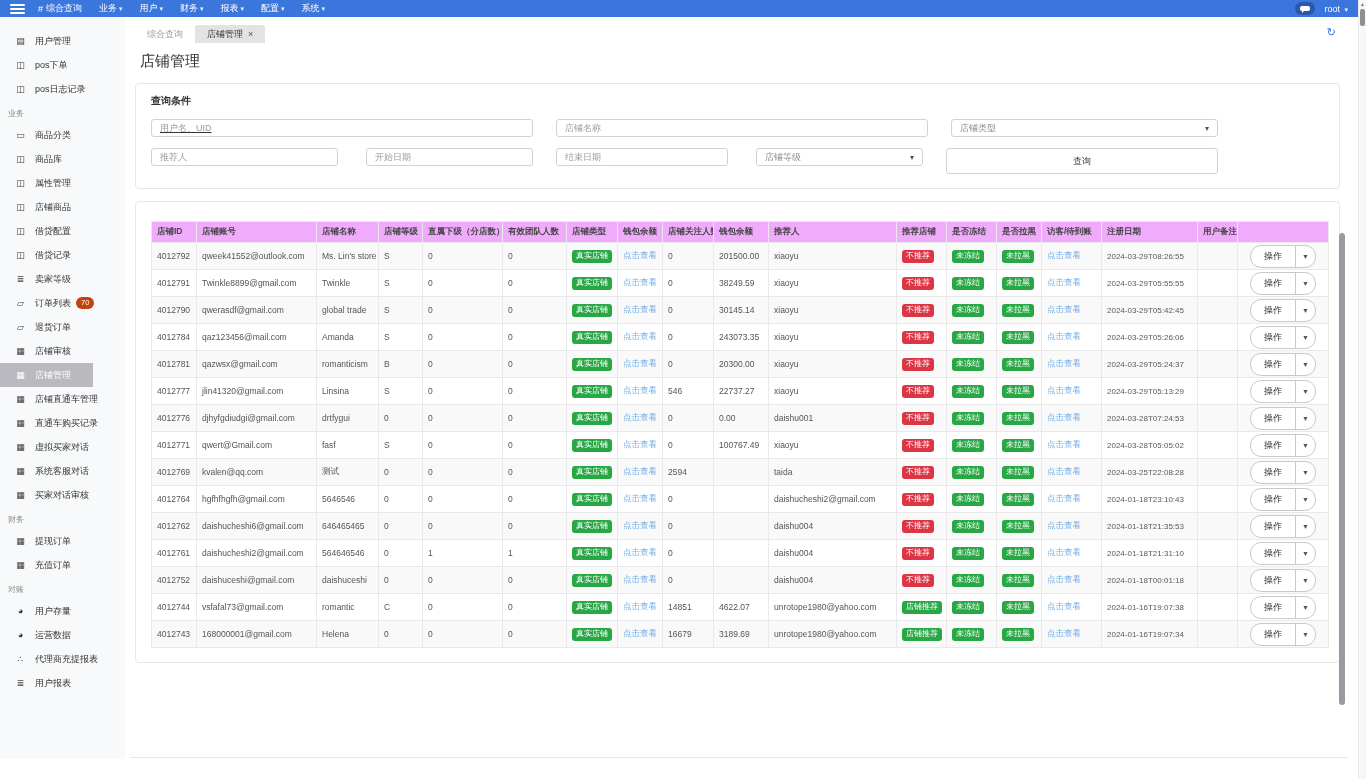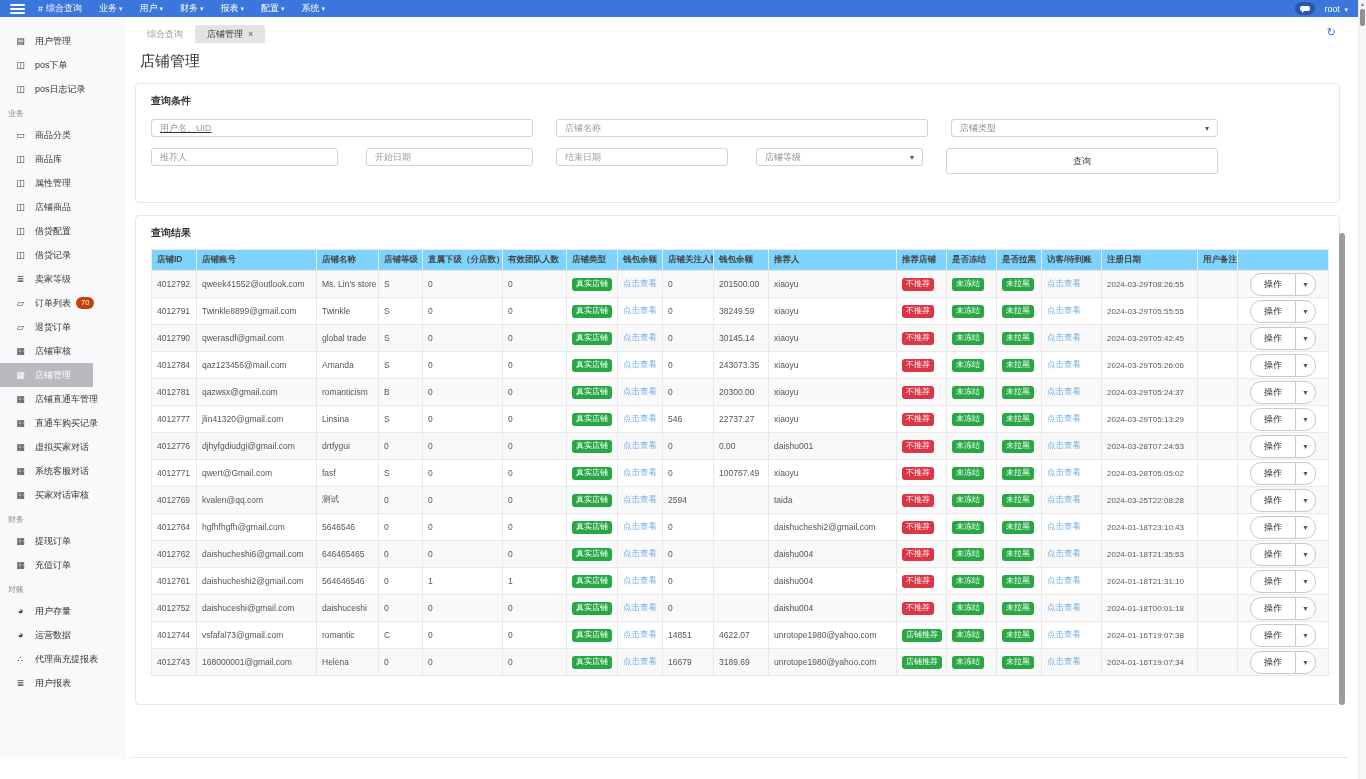--- a/index.html
+++ b/index.html
@@ -38,33 +38,33 @@
 
   
   .content { position:absolute; left:135px; top:25px; width:1205px; }
   .tabbar { position:relative; height:18px; display:flex; align-items:stretch; }
   .tab { font-size:9px; color:#9a9a9a; padding:0 12px; display:flex; align-items:center; gap:5px; cursor:pointer; }
   .tab.active { background:#e3e3e3; color:#333; border-radius:2px 2px 0 0; }
   .tab-close { font-size:9px; color:#555; cursor:pointer; }
   .tab-refresh { position:absolute; right:4px; top:1px; color:#3b76dc; font-size:11px; cursor:pointer; }
   .page-title { font-size:15px; color:#333; font-weight:400; margin:9px 0 0 5px; }
 
-  .panel { border:1px solid #e7e7e7; border-radius:4px; margin-top:12px; padding:10px 15px 28px; width:1205px; background:#fff; }
+  .panel { border:1px solid #e7e7e7; border-radius:4px; margin-top:12px; padding:10px 15px 14px; width:1205px; background:#fff; }
   .panel-title { font-size:10px; font-weight:bold; color:#333; }
   .form-row { display:flex; margin-top:11px; }
   .f-input { height:18px; border:1px solid #d2d2d2; border-radius:3px; font-size:9px; padding:0 8px; color:#333; outline:none; font-family:inherit; background:#fff; }
   .f-input::placeholder { color:#9a9a9a; }
   .select-box { height:18px; border:1px solid #d2d2d2; border-radius:3px; font-size:9px; color:#8a8a8a; display:flex; align-items:center; justify-content:space-between; padding:0 8px; cursor:pointer; background:#fff; }
   .select-caret { color:#555; font-size:8px; }
   .query-btn { height:26px; border:1px solid #d2d2d2; border-radius:3px; background:#fff; font-size:9px; color:#333; cursor:pointer; font-family:inherit; }
 
   
   table { border-collapse:collapse; table-layout:fixed; width:1177px; margin-top:9px; }
   th, td { border:1px solid #e9e9e9; padding:0 5px; text-align:left; white-space:nowrap; overflow:hidden; }
-  th { font-size:8.5px; font-weight:bold; color:#444; height:21px; background:#7dd3fc; }
+  th { font-size:8.5px; font-weight:bold; color:#444; height:21px; background:#f0abfc; }
   td { font-size:8.5px; color:#555; height:27px; }
   tbody tr:nth-child(odd) { background:#f9f9f9; }
   .badge { display:inline-block; padding:2.5px 4px; border-radius:3px; color:#fff; font-size:8px; line-height:1; }
   .badge.green { background:#28a745; }
   .badge.red { background:#dc3545; }
   .tlink { color:#74aee6; cursor:pointer; font-size:8.5px; }
   .c-date { font-size:8px; color:#5a5a5a; }
   .c-action { text-align:center; }
   .action-group { display:inline-flex; border:1px solid #c9c9c9; border-radius:11px; overflow:hidden; background:#fff; cursor:pointer; vertical-align:middle; }
   .action-main { padding:4px 13px; font-size:9px; color:#333; }
@@ -247,21 +247,20 @@
         <input class="f-input" style="width: 172px; margin-right: 28px;" placeholder="结束日期">
         <div class="select-box" style="width:167px; margin-right:23px;">
           <span>店铺等级</span>
           <span class="select-caret">▾</span>
         </div>
         <button class="query-btn" style="width:272px;">查询</button>
       </div>
     </section>
 
     <section class="panel">
-      <div class="panel-title">查询结果</div>
       <table>
         <colgroup>
             <col style="width: 45px;">
             <col style="width: 120px;">
             <col style="width: 62px;">
             <col style="width: 44px;">
             <col style="width: 80px;">
             <col style="width: 64px;">
             <col style="width: 51px;">
             <col style="width: 45px;">

